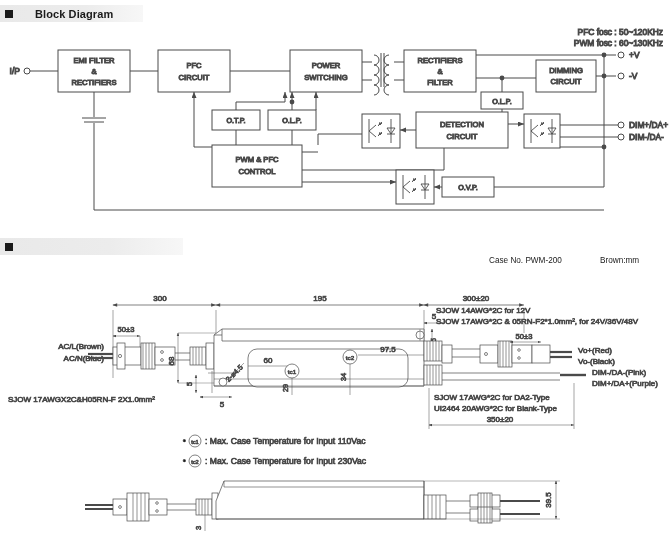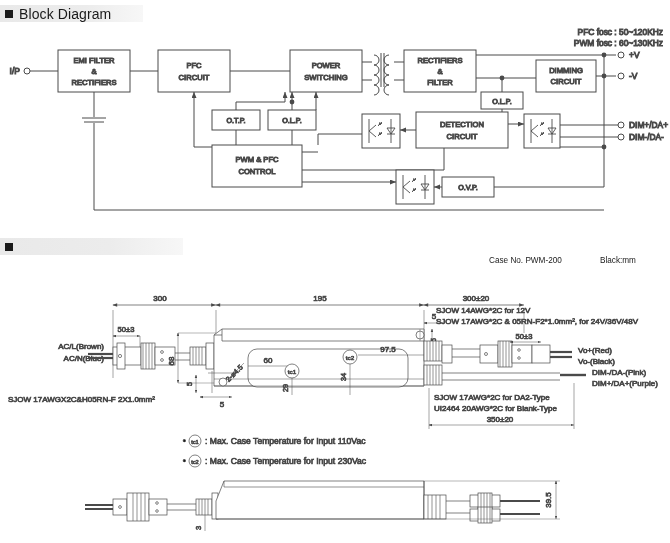--- a/index.html
+++ b/index.html
@@ -13,21 +13,21 @@
   
   .sec-head{
     position:absolute;display:flex;align-items:center;
     background:linear-gradient(to right,#e9e9e9 0%,#ececec 60%,#f7f7f7 100%);
     height:17px;padding:0 10px 0 5px;
   }
   .sec-head .sq{
     width:8px;height:8px;background:#1a1a1a;margin-right:6px;flex:none;
   }
   .sec-head .txt{
-    font-size:14px;font-weight:normal;letter-spacing:.1px;white-space:nowrap;
+    font-size:11px;font-weight:bold;letter-spacing:.1px;white-space:nowrap;margin-left:16px;
   }
 
   
   svg{display:block;}
   .dgm-text{font-family:"Liberation Sans",sans-serif;fill:#1a1a1a;}
 
   .note{position:absolute;font-size:8.2px;white-space:nowrap;}
 </style>
 </head>
 <body>
@@ -191,21 +191,21 @@
       <path d="M94,101 V188 H604"></path>
 
     </g>
   </svg>
 
   <div class="sec-head" style="left:0;top:238px;width:168px;">
     <span class="sq"></span>
   </div>
 
   <div class="note" style="left:489px;top:256px;">Case No. PWM-200</div>
-  <div class="note" style="left:600px;top:256px;">Black:mm</div>
+  <div class="note" style="left:600px;top:256px;">Brown:mm</div>
 
   <svg width="670" height="260" style="position:absolute;left:0;top:283px;">
     <defs>
       <marker id="da" markerWidth="8" markerHeight="8" refX="7" refY="2.5" orient="auto" markerUnits="strokeWidth">
         <path d="M0,0 L7,2.5 L0,5 z" fill="#4a4a4a"></path>
       </marker>
       <marker id="db" markerWidth="8" markerHeight="8" refX="1" refY="2.5" orient="auto" markerUnits="strokeWidth">
         <path d="M7,0 L0,2.5 L7,5 z" fill="#4a4a4a"></path>
       </marker>
     </defs>

